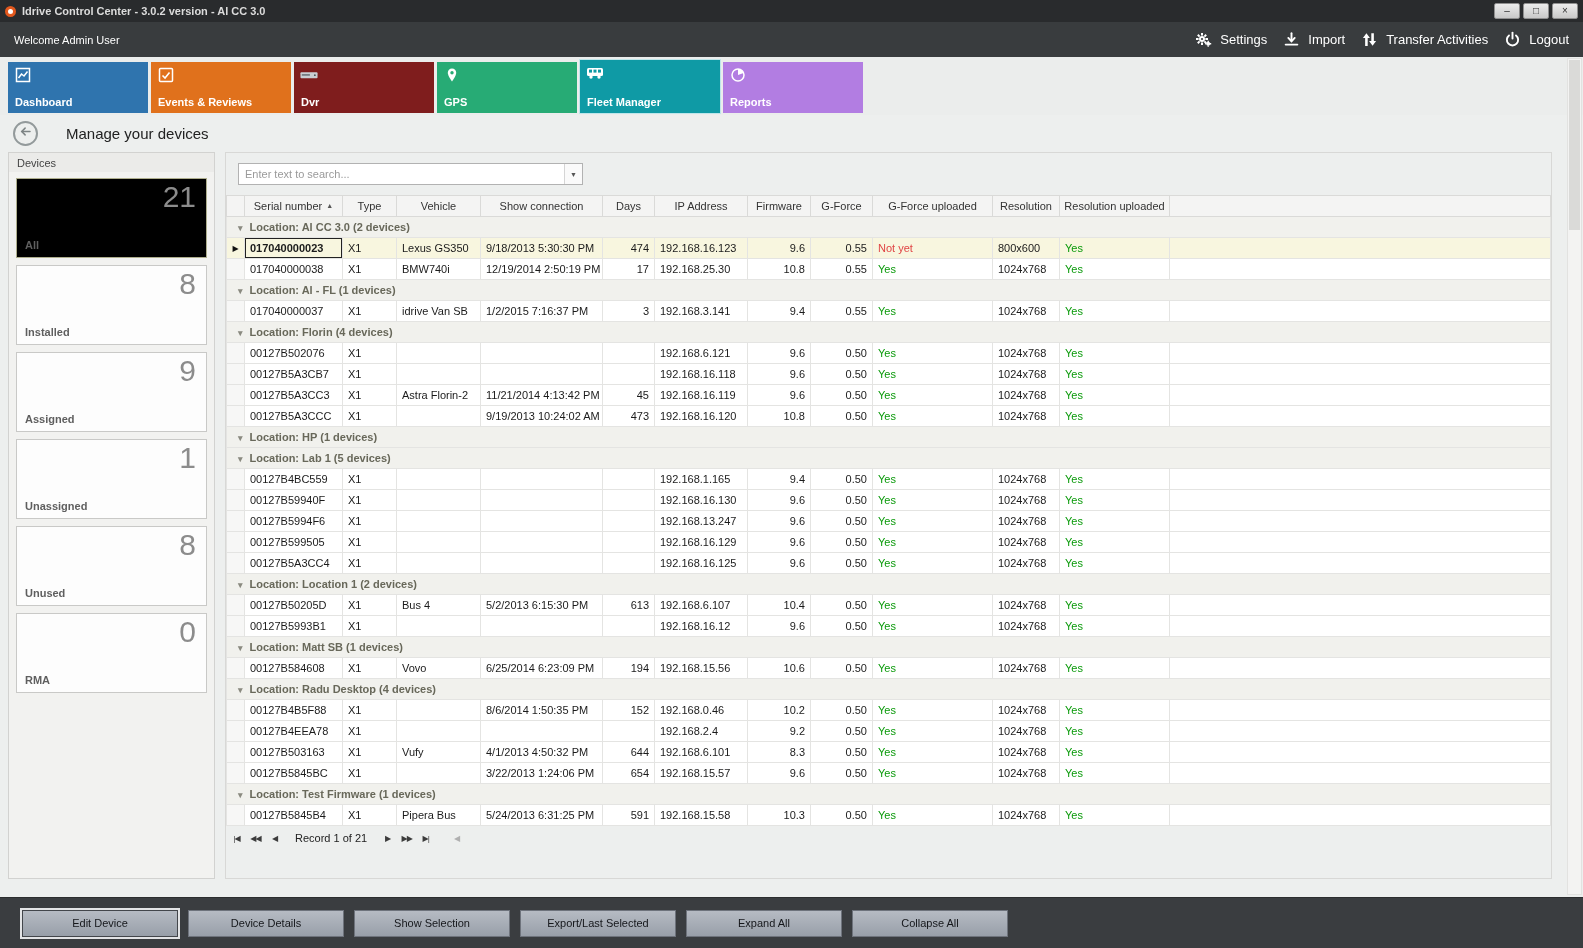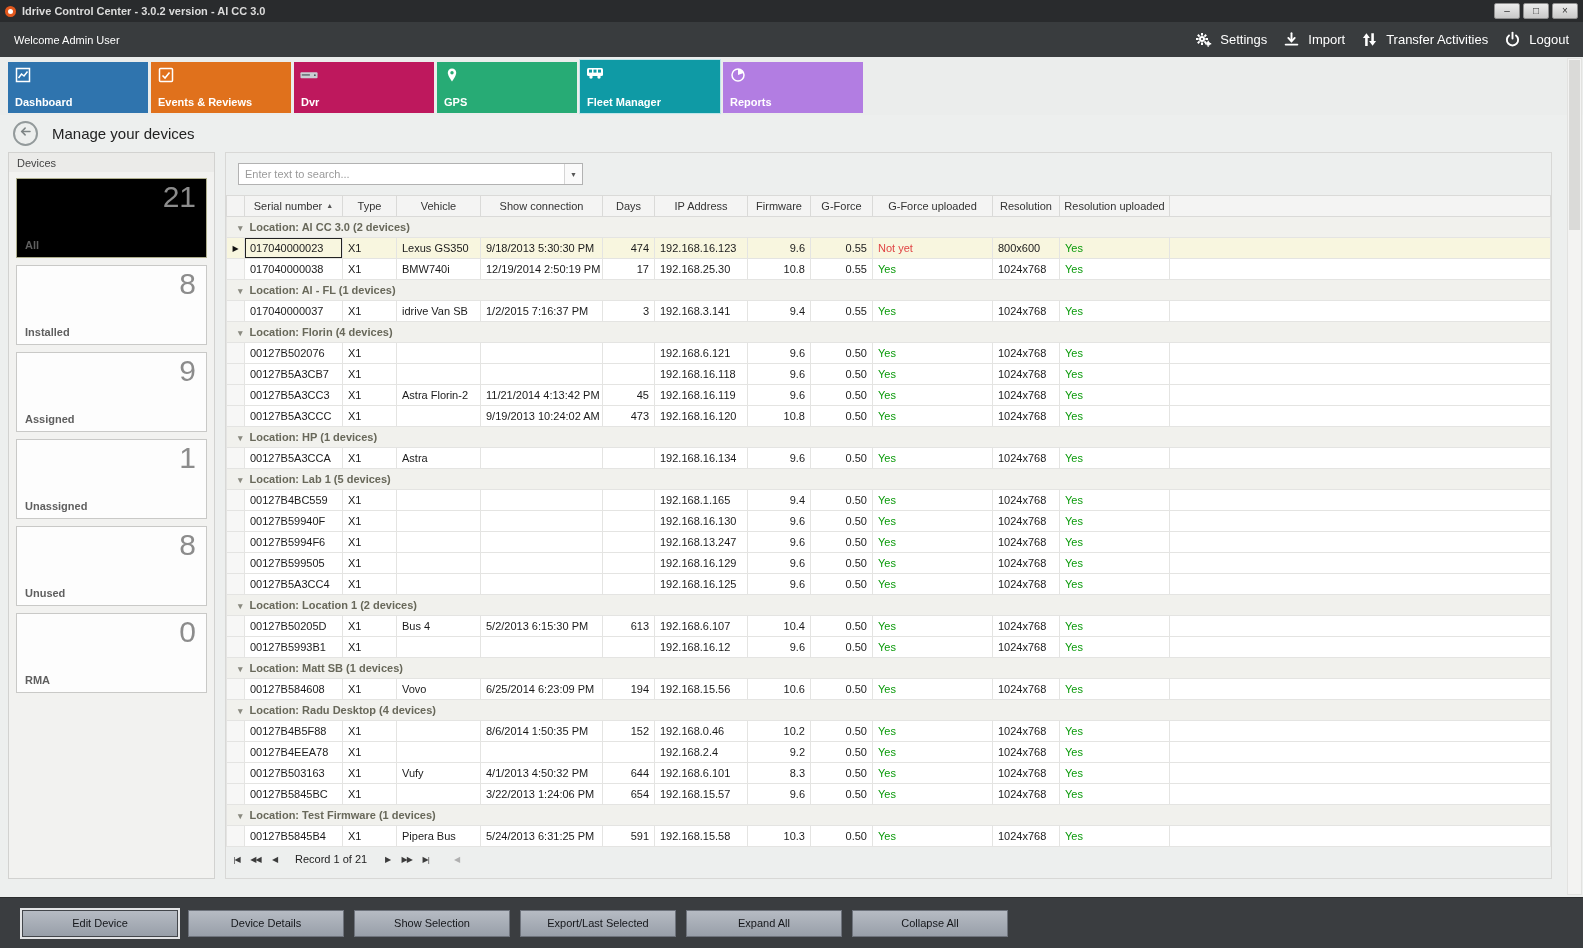--- a/index.html
+++ b/index.html
@@ -29,21 +29,21 @@
   
   .tabstrip { height:58px; background:#ebedec; display:flex; gap:3px; padding:3px 8px 0 8px;
     align-items:flex-start; flex:0 0 auto; }
   .tab { width:140px; height:51px; margin-top:2px; position:relative; padding:5px 6px; color:#fff; cursor:default; }
   .tab.selected { margin-top:0; height:53px; outline:1px solid #bfe6ea; }
   .tab-icon { width:20px; height:18px; display:inline-flex; }
   .tab-icon svg { width:18px; height:16px; }
   .tab-label { position:absolute; left:7px; bottom:5px; font-size:11px; font-weight:bold; white-space:nowrap; }
 
   
-  .page-header { height:37px; display:flex; align-items:center; gap:14px; padding:0 13px; flex:0 0 auto; }
+  .page-header { height:37px; display:flex; align-items:center; gap:28px; padding:0 13px; flex:0 0 auto; }
   .back-btn { width:25px; height:25px; border-radius:50%; border:2px solid #939a9b;
     display:flex; align-items:center; justify-content:center; background:transparent; }
   .back-btn svg { width:15px; height:15px; }
   .page-title { font-size:15px; color:#222; }
 
   
   .content { flex:1; display:flex; gap:10px; padding:0 31px 18px 8px; overflow:hidden; }
   .sidebar { width:207px; background:#f2f2f0; border:1px solid #d2d2d0; display:flex; flex-direction:column; }
   .sidebar-header { font-size:11px; color:#444; padding:4px 8px 3px; background:#ebebe9; }
   .cards { padding:6px 7px; display:flex; flex-direction:column; gap:7px; overflow:hidden; }
@@ -68,21 +68,21 @@
   table.grid { border-collapse:collapse; table-layout:fixed; width:100%; background:#fff; font-size:11px; }
   .grid th { height:21px; background:#f4f4f3; border:1px solid #dadad8; font-weight:normal; color:#333;
     text-align:center; white-space:nowrap; overflow:hidden; padding:0 3px; }
   .grid td { height:21px; border:1px solid #e4e4e2; padding:0 5px; white-space:nowrap; overflow:hidden;
     color:#1b1b1b; background:#fff; }
   .grid td.indicator { padding:0; text-align:center; font-size:8px; color:#111; background:#f7f7f6; }
   .sort-arrow { font-size:7px; color:#555; margin-left:4px; vertical-align:2px; }
   tr.group-row td { background:#f1f1ed; border-top:1px solid #d6d6d2; color:#68685a; font-weight:bold; }
   .caret { font-size:9px; color:#8a8a80; margin:0 7px 0 6px; }
   tr.data-row.selected td { background:#f8f6df; }
-  td.focus-cell { box-shadow: inset 0 0 0 1px #222; }
+  td.focus-cell { box-shadow: inset 0 0 0 1px #222; font-weight: bold; }
   td.num { text-align:right; }
 
   
   .pager { height:24px; display:flex; align-items:center; padding:3px 2px; font-size:11px; color:#222; }
   .pager-btn { min-width:17px; height:15px; display:flex; align-items:center; justify-content:center;
     font-size:8px; color:#3c3c3c; letter-spacing:-1px; background:transparent; border:none; }
   .pager-btn.disabled { color:#b0b0b0; }
   .pager-text { margin:0 12px; }
   .pager-gap { width:14px; }
 
@@ -166,21 +166,21 @@
           <rect x="1.5" y="1.5" width="13" height="13" fill="none" stroke="#fff" stroke-width="1.5"></rect>
           <path d="M3.5 11 L6.5 7 L9 9 L12.5 4.5" fill="none" stroke="#fff" stroke-width="1.5"></path>
         </svg>
       </span><span class="tab-label">Dashboard</span></div>
     <div class="tab" style="background: rgb(224, 113, 28);"><span class="tab-icon">
         <svg viewBox="0 0 16 16">
           <rect x="1.5" y="1.5" width="13" height="13" rx="1" fill="none" stroke="#fff" stroke-width="1.5"></rect>
           <path d="M4.5 8.5 L7 11 L11.5 5.5" fill="none" stroke="#fff" stroke-width="1.6"></path>
         </svg>
       </span><span class="tab-label">Events &amp; Reviews</span></div>
-    <div class="tab" style="background: #be185d;"><span class="tab-icon">
+    <div class="tab" style="background: #7f1d1d;"><span class="tab-icon">
         <svg viewBox="0 0 20 14">
           <rect x="0.5" y="4" width="19" height="6.5" rx="1" fill="#c9ced2"></rect>
           <rect x="2" y="6" width="9" height="1.8" fill="#6e757a"></rect>
           <circle cx="16.5" cy="7.2" r="1" fill="#4a5054"></circle>
         </svg>
       </span><span class="tab-label">Dvr</span></div>
     <div class="tab" style="background: rgb(39, 171, 117);"><span class="tab-icon">
         <svg viewBox="0 0 16 16">
           <path d="M8 1.5 C5.5 1.5 3.8 3.4 3.8 5.7 C3.8 8.8 8 14.5 8 14.5 C8 14.5 12.2 8.8 12.2 5.7 C12.2 3.4 10.5 1.5 8 1.5 Z" fill="#fff"></path>
           <circle cx="8" cy="5.8" r="1.7" fill="#27ab75"></circle>
@@ -397,35 +397,20 @@
               <td class="cell-firmware num">10.8</td>
               <td class="cell-gforce num">0.50</td>
               <td class="cell-gforce_uploaded" style="color: rgb(10, 154, 10);">Yes</td>
               <td class="cell-resolution">1024x768</td>
               <td class="cell-resolution_uploaded" style="color: rgb(10, 154, 10);">Yes</td>
               <td></td>
             </tr>
             <tr class="group-row">
               <td colspan="13"><span class="caret">▾</span><span class="group-label">Location: HP (1 devices)</span></td>
             </tr>
-            <tr class="data-row">
-              <td class="indicator"></td>
-              <td class="cell-serial">00127B5A3CCA</td>
-              <td class="cell-type">X1</td>
-              <td class="cell-vehicle">Astra</td>
-              <td class="cell-last_connection"></td>
-              <td class="cell-days num"></td>
-              <td class="cell-ip">192.168.16.134</td>
-              <td class="cell-firmware num">9.6</td>
-              <td class="cell-gforce num">0.50</td>
-              <td class="cell-gforce_uploaded" style="color: rgb(10, 154, 10);">Yes</td>
-              <td class="cell-resolution">1024x768</td>
-              <td class="cell-resolution_uploaded" style="color: rgb(10, 154, 10);">Yes</td>
-              <td></td>
-            </tr>
             <tr class="group-row">
               <td colspan="13"><span class="caret">▾</span><span class="group-label">Location: Lab 1 (5 devices)</span></td>
             </tr>
             <tr class="data-row">
               <td class="indicator"></td>
               <td class="cell-serial">00127B4BC559</td>
               <td class="cell-type">X1</td>
               <td class="cell-vehicle"></td>
               <td class="cell-last_connection"></td>
               <td class="cell-days num"></td>

